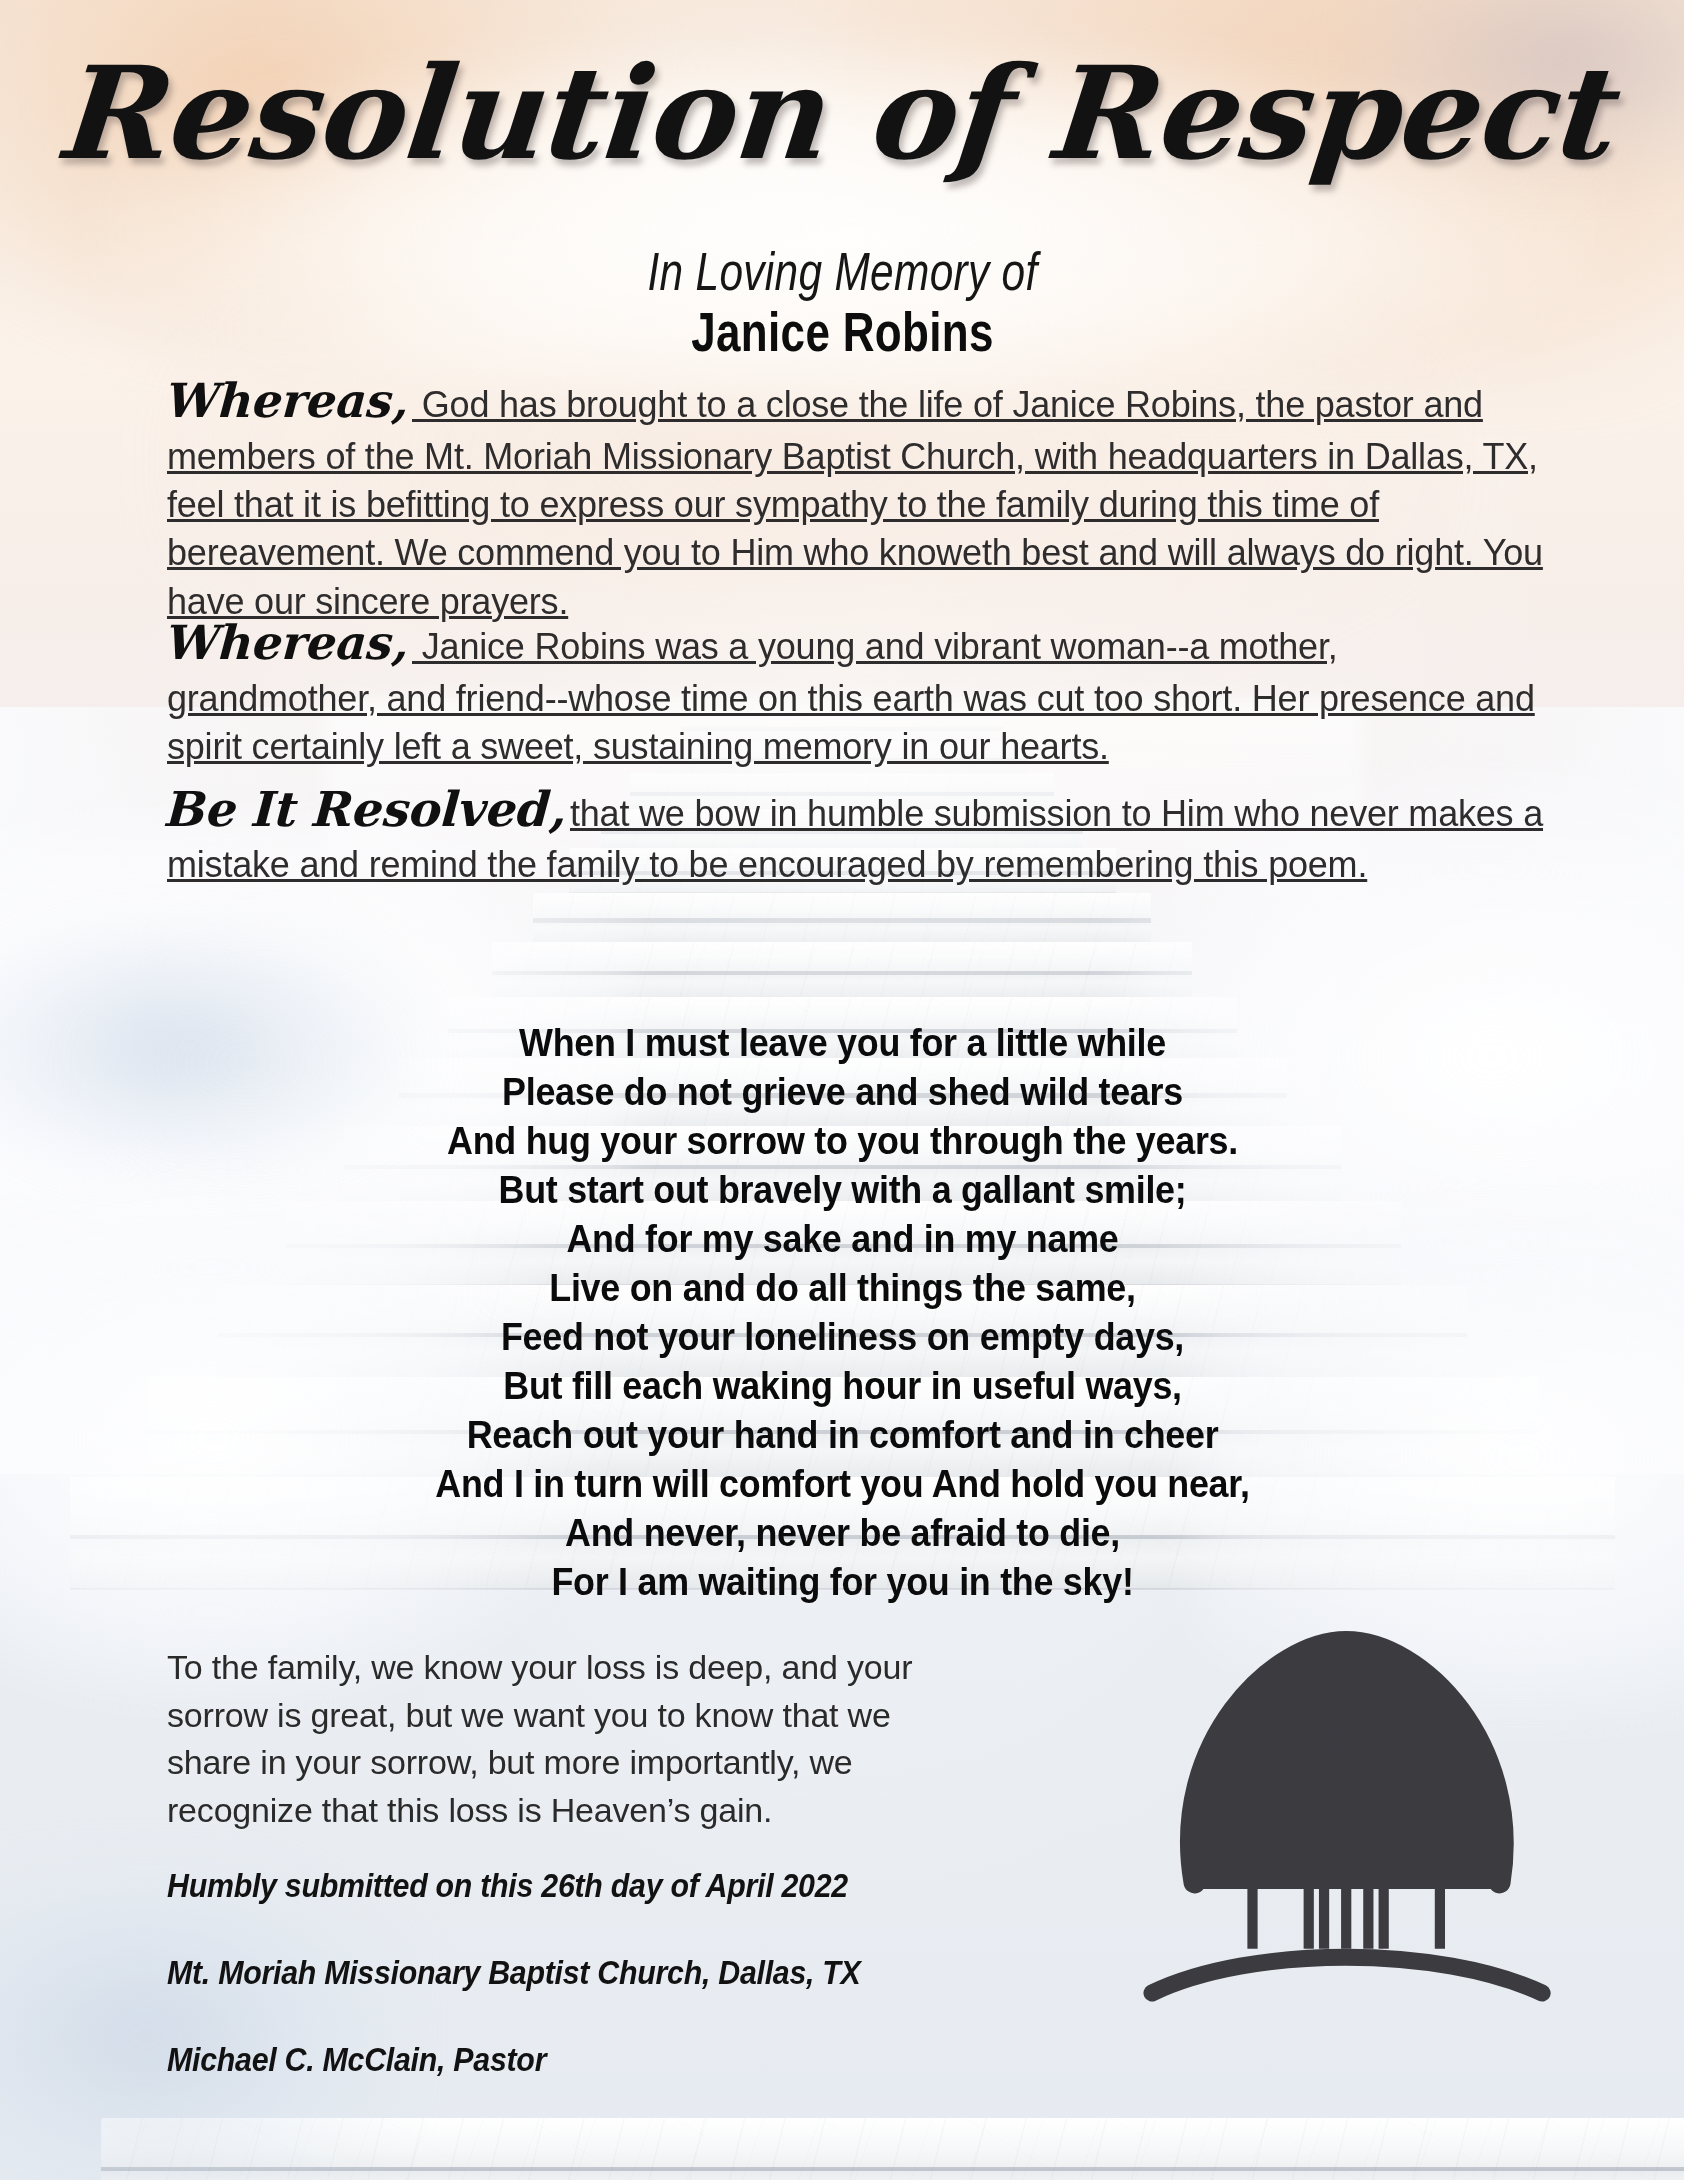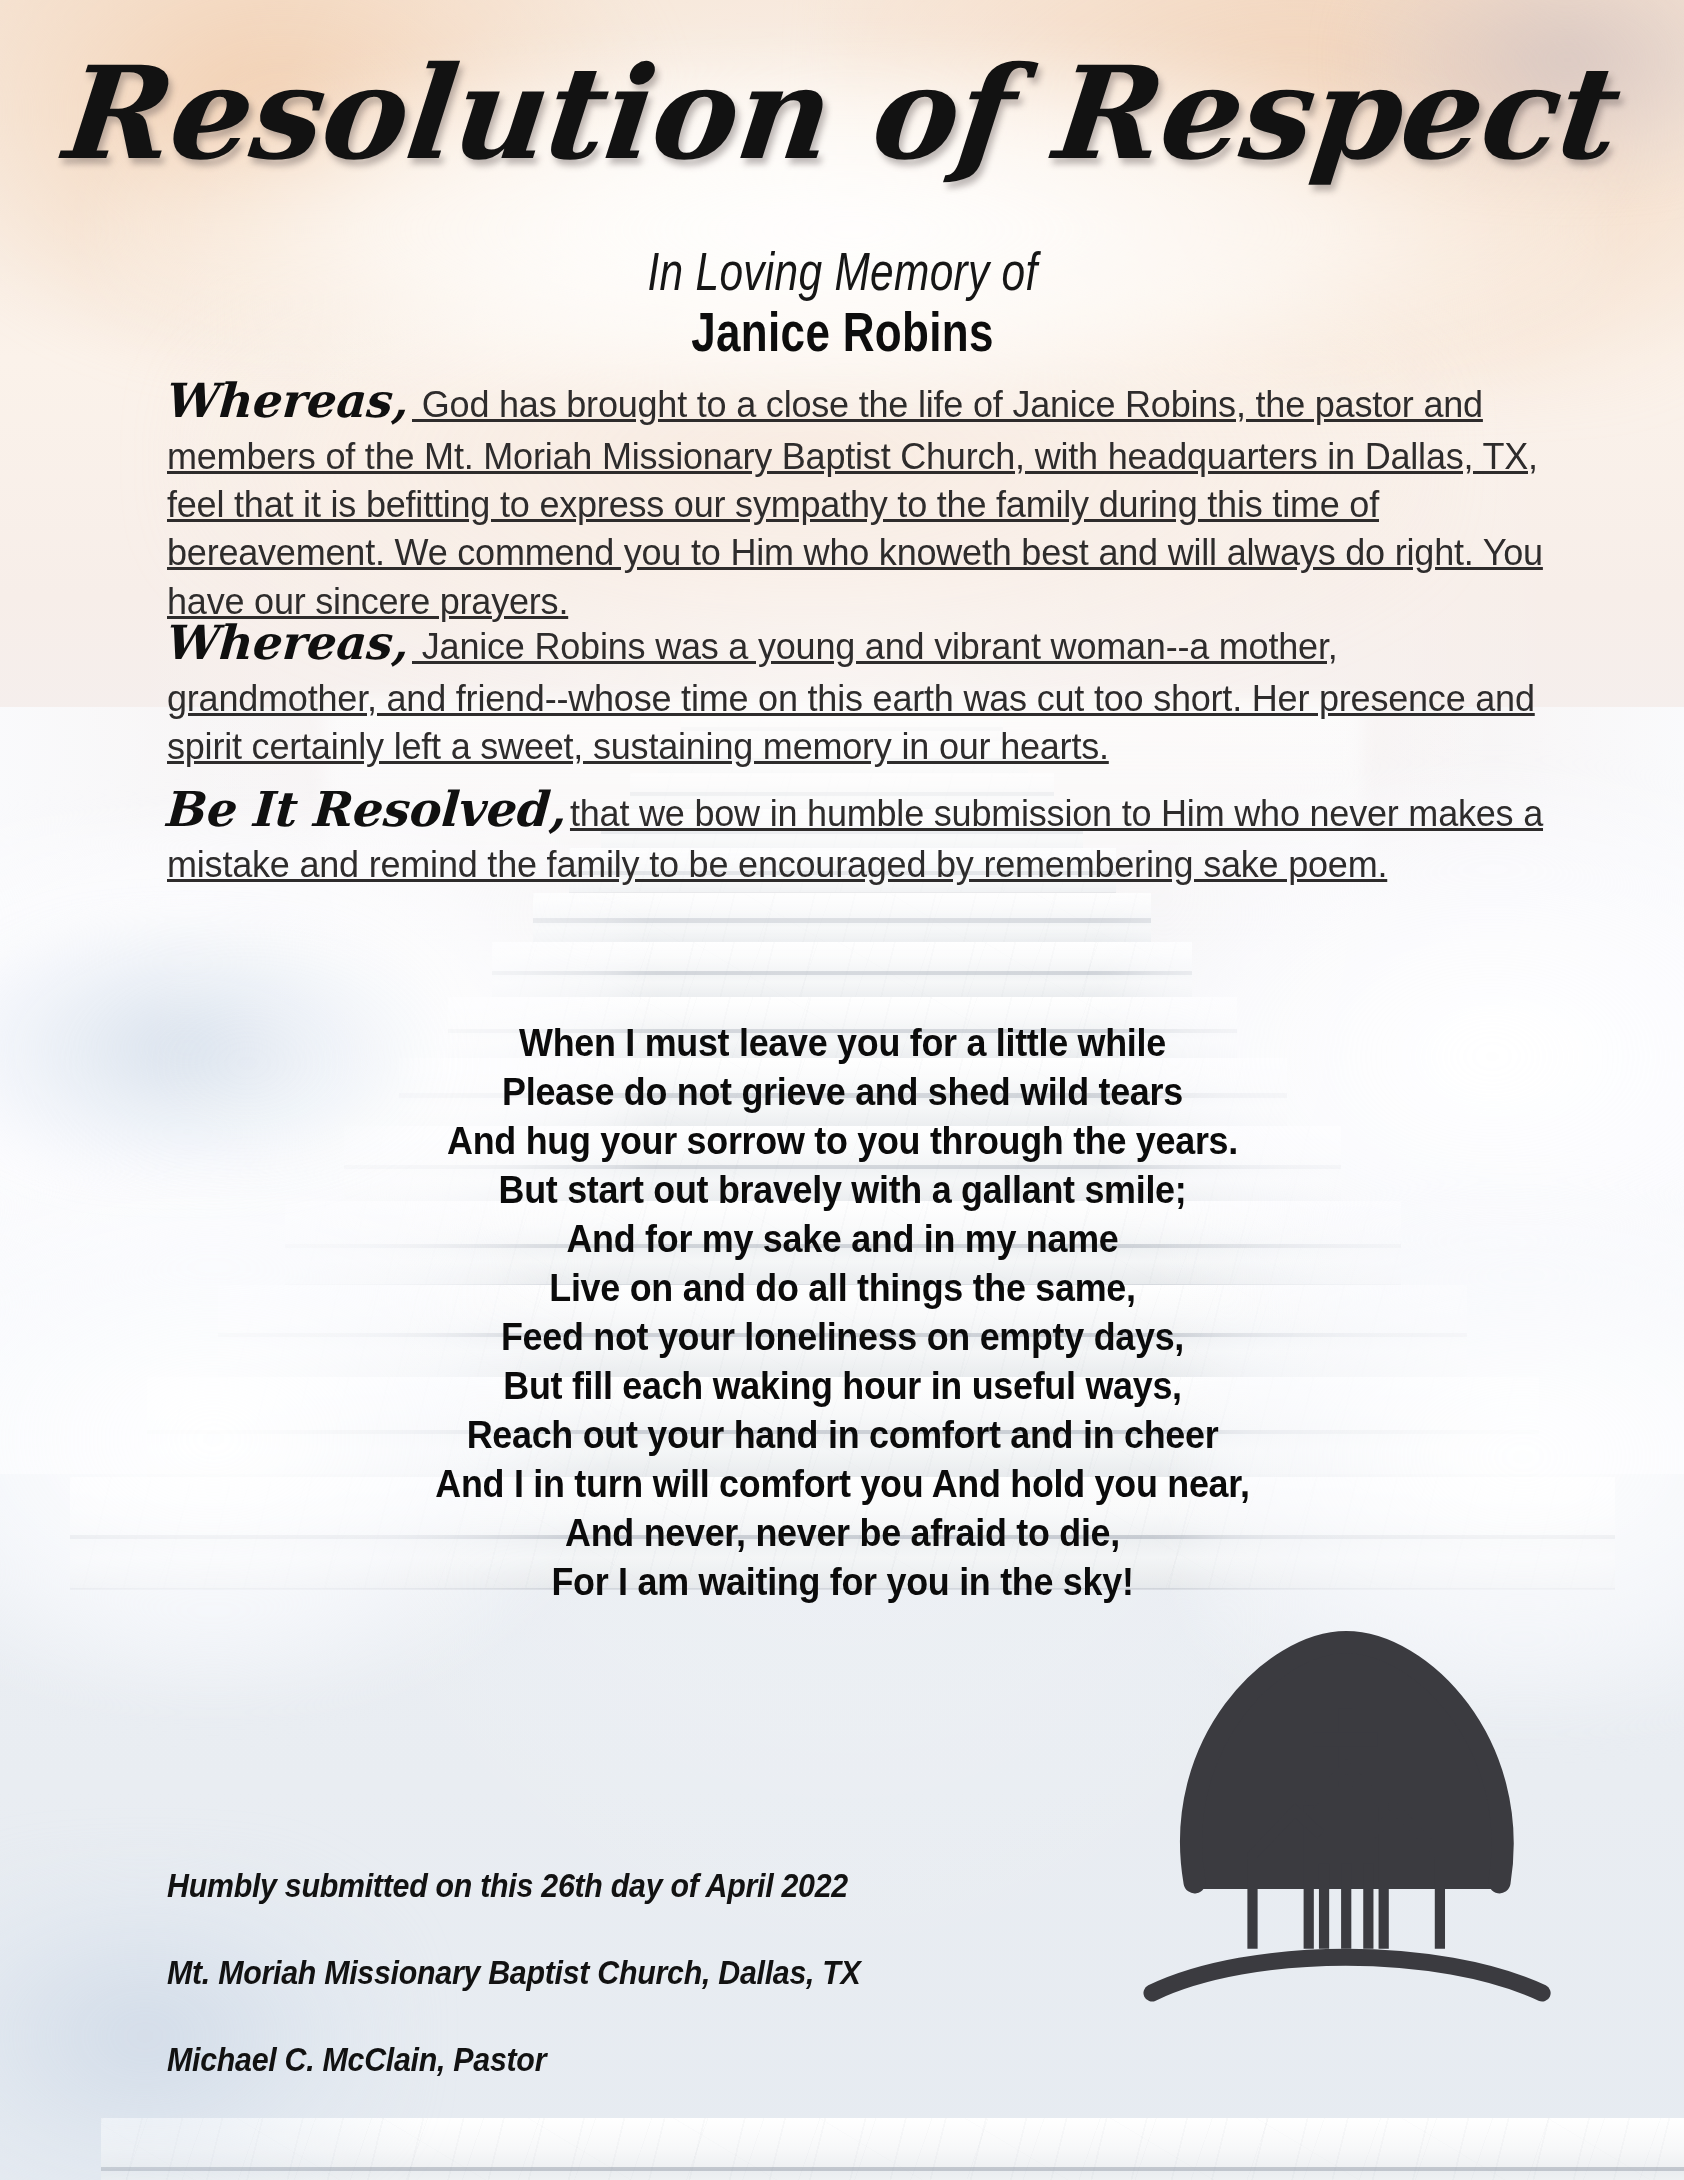--- a/index.html
+++ b/index.html
@@ -393,38 +393,39 @@
 
     <div class="body-block para-1">
       <span class="runin">Whereas,</span><span class="body-text"> God has brought to a close the life of Janice Robins, the pastor and members of the Mt. Moriah Missionary Baptist Church, with headquarters in Dallas, TX,  feel that it is befitting to express our sympathy to the family during this time of bereavement. We commend you to Him who knoweth best and will always do right. You have our sincere prayers.</span>
     </div>
 
     <div class="body-block para-2">
       <span class="runin">Whereas,</span><span class="body-text"> Janice Robins was a young and vibrant woman--a mother, grandmother,  and friend--whose time on this earth was cut too short.  Her presence and spirit certainly left a sweet, sustaining memory in our hearts.</span>
     </div>
 
     <div class="body-block para-3">
-      <span class="runin runin-wide">Be It Resolved,</span><span class="body-text">that we bow in humble submission to Him who never makes a mistake and remind the family to be encouraged by remembering sake poem.</span>
+      <span class="runin runin-wide">Be It Resolved,</span><span class="body-text">that we bow in humble submission to Him who never makes a mistake and remind the family to be encouraged by remembering this poem.</span>
     </div>
 
     <div class="poem">
       <div class="line">When I must leave you for a little while</div>
       <div class="line">Please do not grieve and shed wild tears</div>
       <div class="line">And hug your sorrow to you through the years.</div>
       <div class="line">But start out bravely with a gallant smile;</div>
       <div class="line">And for my sake and in my name</div>
       <div class="line">Live on and do all things the same,</div>
       <div class="line">Feed not your loneliness on empty days,</div>
       <div class="line">But fill each waking hour in useful ways,</div>
       <div class="line">Reach out your hand in comfort and in cheer</div>
       <div class="line">And I in turn will comfort you And hold you near,</div>
       <div class="line">And never, never be afraid to die,</div>
       <div class="line">For I am waiting for you in the sky!</div>
     </div>
 
+    <div class="closing">To the family, we know your loss is deep, and your sorrow is great, but we want you to know that we share in your sorrow, but more importantly, we recognize that this loss is Heaven’s gain.</div>
 
     <div class="signoff sign-1">Humbly submitted on this 26th day of April 2022</div>
     <div class="signoff sign-2">Mt. Moriah Missionary Baptist Church, Dallas, TX</div>
     <div class="signoff sign-3">Michael C. McClain, Pastor</div>
 
     <div class="logo">
       <svg viewBox="0 0 520 540" xmlns="http://www.w3.org/2000/svg" aria-hidden="true">
         <g fill="none" stroke="#3b3b40" stroke-width="13" stroke-linecap="round" stroke-linejoin="round">
 
           <path d="M 88 330

